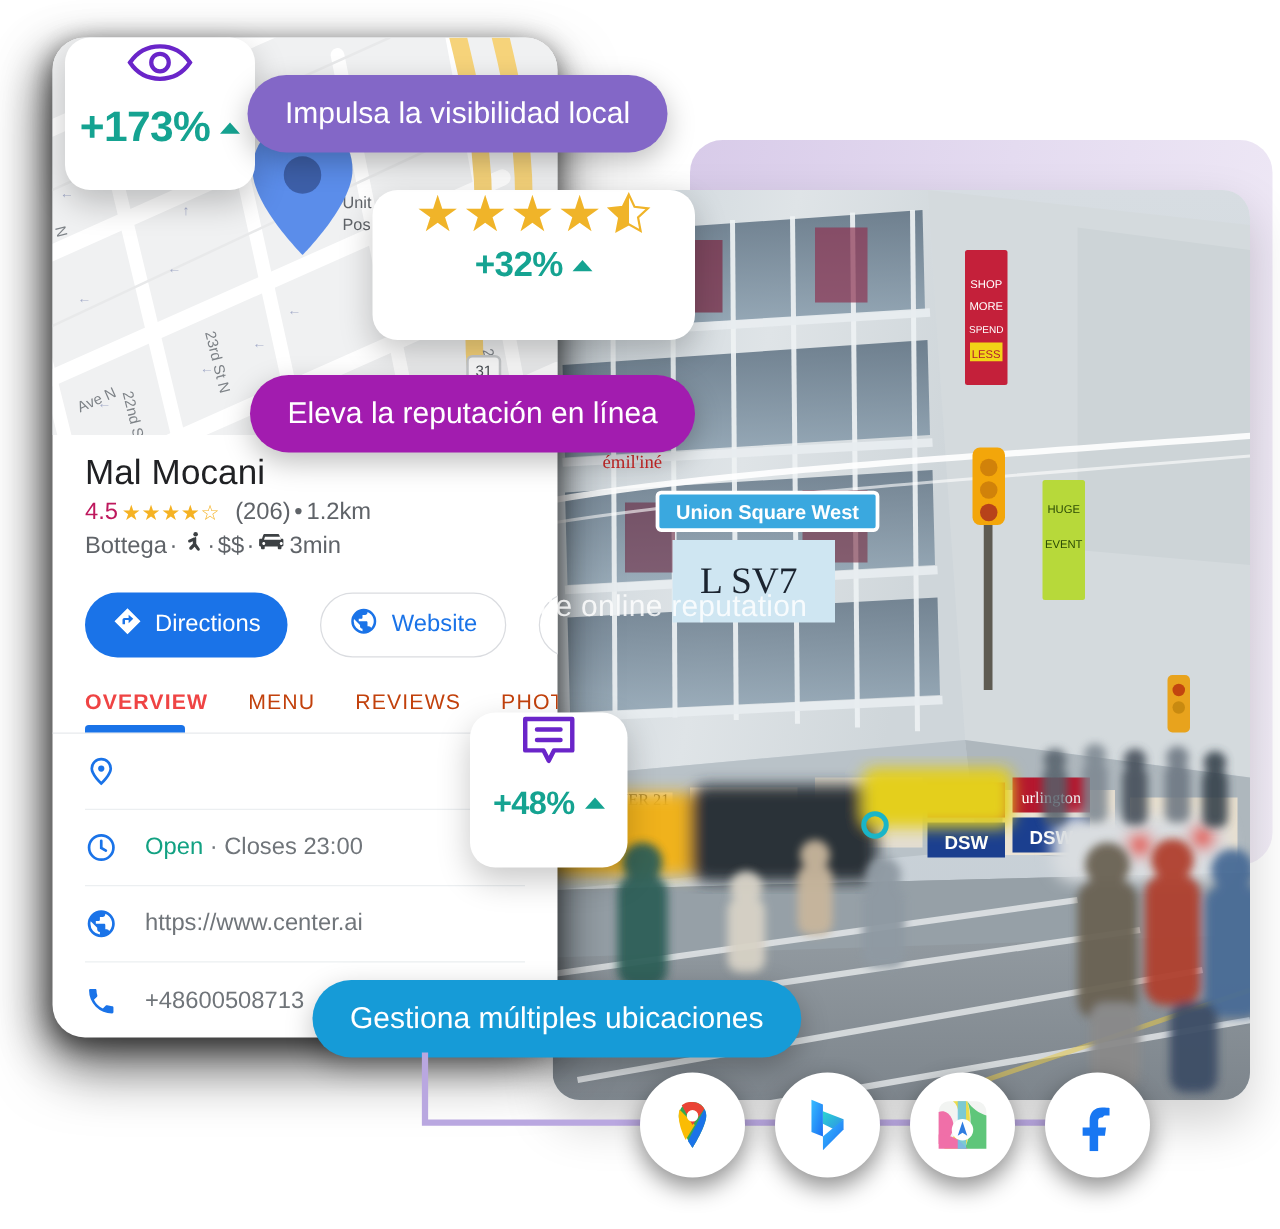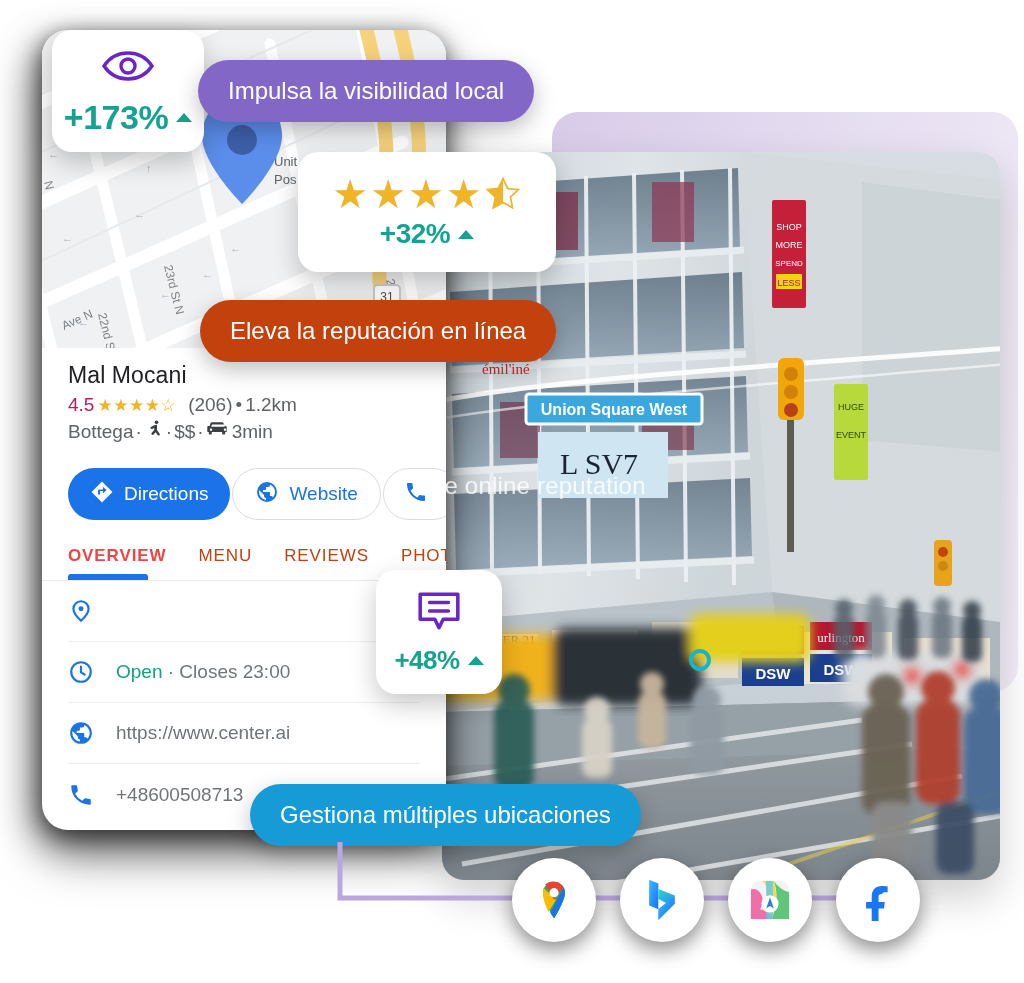--- a/index.html
+++ b/index.html
@@ -47,28 +47,28 @@
     overflow: hidden;
     box-shadow:
       0 24px 46px rgba(0,0,0,.55),
       0 6px 20px rgba(0,0,0,.45),
       -10px 10px 34px rgba(0,0,0,.35);
   }
   .map-area { position: relative; width: 100%; height: 318px; background: #eceff1; overflow: hidden; }
   .map-svg { display: block; width: 100%; height: 100%; }
 
   .biz-info { padding: 14px 26px 0 26px; }
-  .biz-name { font-size: 23px; color: #202124; letter-spacing: .1px; margin-bottom: 5px; }
+  .biz-name { font-size: 28px; color: #202124; letter-spacing: .1px; margin-bottom: 5px; }
   .biz-meta { font-size: 19px; color: #5f6368; display: flex; align-items: center; gap: 3px; margin-bottom: 3px;}
   .biz-meta .rnum { color:#be185d; }
   .ministars { color: #f5b223; letter-spacing: .5px; font-size: 17px; }
   .biz-meta2 { font-size: 19px; color: #5f6368; display:flex; align-items:center; gap:2px; }
   .gly { display:inline-block; }
 
-  .actions { display: flex; gap: 2px; padding: 24px 26px 0 26px; }
+  .actions { display: flex; gap: 26px; padding: 24px 26px 0 26px; }
   .btn {
     height: 52px; border-radius: 26px; display: flex; align-items: center;
     gap: 10px; padding: 0 22px; font-size: 19px; white-space: nowrap;
   }
   .btn-primary { background: #1a73e8; color: #fff; }
   .btn-outline { background: #fff; color: #1a73e8; border: 1px solid #dadce0; }
 
   .tabs { display: flex; gap: 32px; padding: 26px 26px 0 26px; position: relative; }
   .tab { font-size: 17px; letter-spacing: .9px; color: #c2410c; padding-bottom: 12px; }
   .tab.active { color: #ef4444; font-weight: bold; }
@@ -84,21 +84,21 @@
     height: 61px; border-bottom: 1px solid #eceff1; font-size: 19px; color: #70757a;
   }
   .row:last-child { border-bottom: none; }
   .row .ic { width: 26px; height: 26px; flex: 0 0 26px; }
   .open-kw { color: #12a182; }
 
   
   .metric {
     position: absolute; background: #fff; border-radius: 20px;
     box-shadow: 0 10px 26px rgba(0,0,0,.22);
-    display: flex; flex-direction: column; align-items: center; justify-content: center;
+    display: flex; flex-direction: column; align-items: center; 
   }
   .metric .val {
     color: #15a391; font-weight: bold; letter-spacing: -.5px;
     display: flex; align-items: center; gap: 8px;
   }
   .caret { width: 0; height: 0; border-left: 8px solid transparent; border-right: 8px solid transparent; border-bottom: 9px solid #15a391; }
 
   #m-views { left: 52px; top: 30px; width: 152px; height: 122px; gap: 8px; }
   #m-views .val { font-size: 34px; }
   #m-stars { left: 298px; top: 152px; width: 258px; height: 120px; gap: 4px; }
@@ -108,21 +108,21 @@
   .bigstars { font-size: 40px; color: #f0b429; letter-spacing: 2px; line-height: 1; }
 
   
   .pill {
     position: absolute; display: flex; align-items: center; justify-content: center;
     color: #fff; border-radius: 34px; font-size: 24px; padding: 0 30px;
     box-shadow: 0 8px 22px rgba(0,0,0,.25);
     white-space: nowrap;
   }
   #pill-visibility { left: 198px; top: 60px; height: 62px; background: #8367c7; }
-  #pill-reputation { left: 200px; top: 300px; height: 62px; background: #c2410c; }
+  #pill-reputation { left: 200px; top: 300px; height: 62px; background: #a21caf; }
   #pill-locations  { left: 250px; top: 784px; height: 62px; background: #169bd7; }
 
   .ghost-text {
     position: absolute; left: 424px; top: 472px;
     color: rgba(255,255,255,.82); font-size: 24px; white-space: nowrap;
     letter-spacing: .2px;
   }
 
   
   .connector { position: absolute; left: 330px; top: 840px; width: 560px; height: 78px; }

